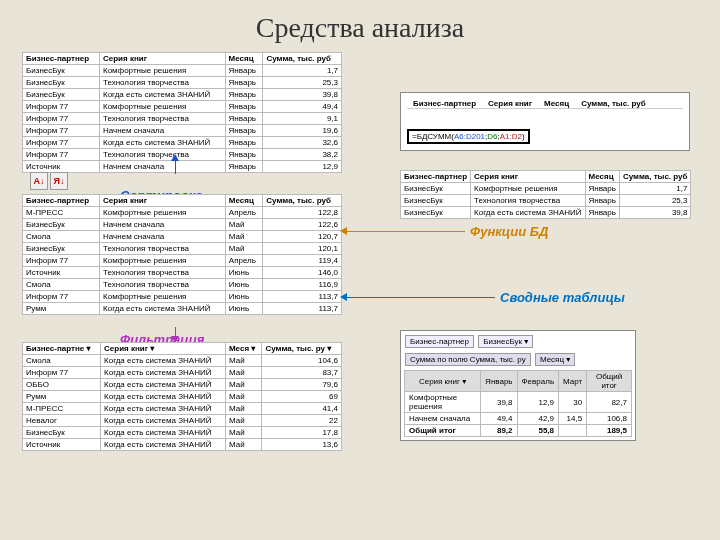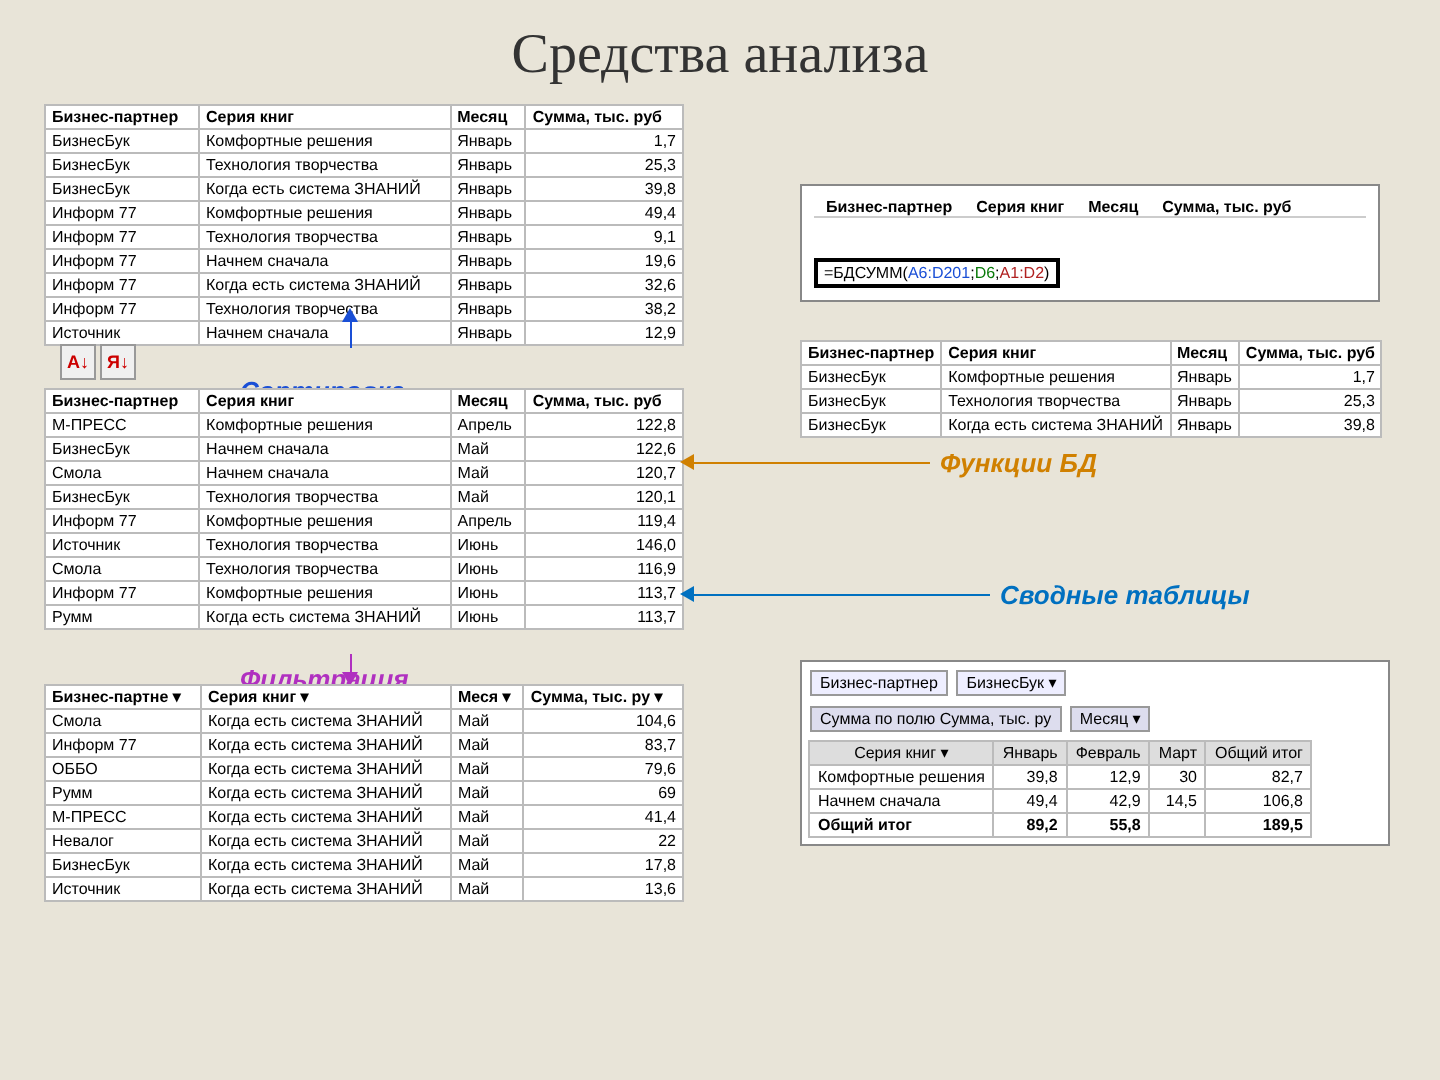--- a/index.html
+++ b/index.html
@@ -404,21 +404,21 @@
   </table>
 
   <div class="lbl orange" style="left:470px; top:172px;">Функции БД</div>
   <div class="arrow orange" style="left:345px; top:179px; width:120px;"></div>
   <div class="ah left orange" style="left:340px; top:175px;"></div>
 
   <div class="lbl cyan" style="left:500px; top:238px;">Сводные таблицы</div>
   <div class="arrow cyan" style="left:345px; top:245px; width:150px;"></div>
   <div class="ah left cyan" style="left:340px; top:241px;"></div>
 
-  <div class="pivot" style="left:400px; top:278px; width:295px;">
+  <div class="pivot" style="left:400px; top:278px; width:236px;">
     <div>
       <span class="dropzone">Бизнес-партнер</span>
       <span class="dropzone"><span>БизнесБук</span> ▾</span>
     </div>
     <div style="margin-top:3px;">
       <span class="dropzone" style="background:#dde;">Сумма по полю Сумма, тыс. ру</span>
       <span class="dropzone" style="background:#dde;"><span>Месяц</span> ▾</span>
     </div>
     <table>
       <tbody>

